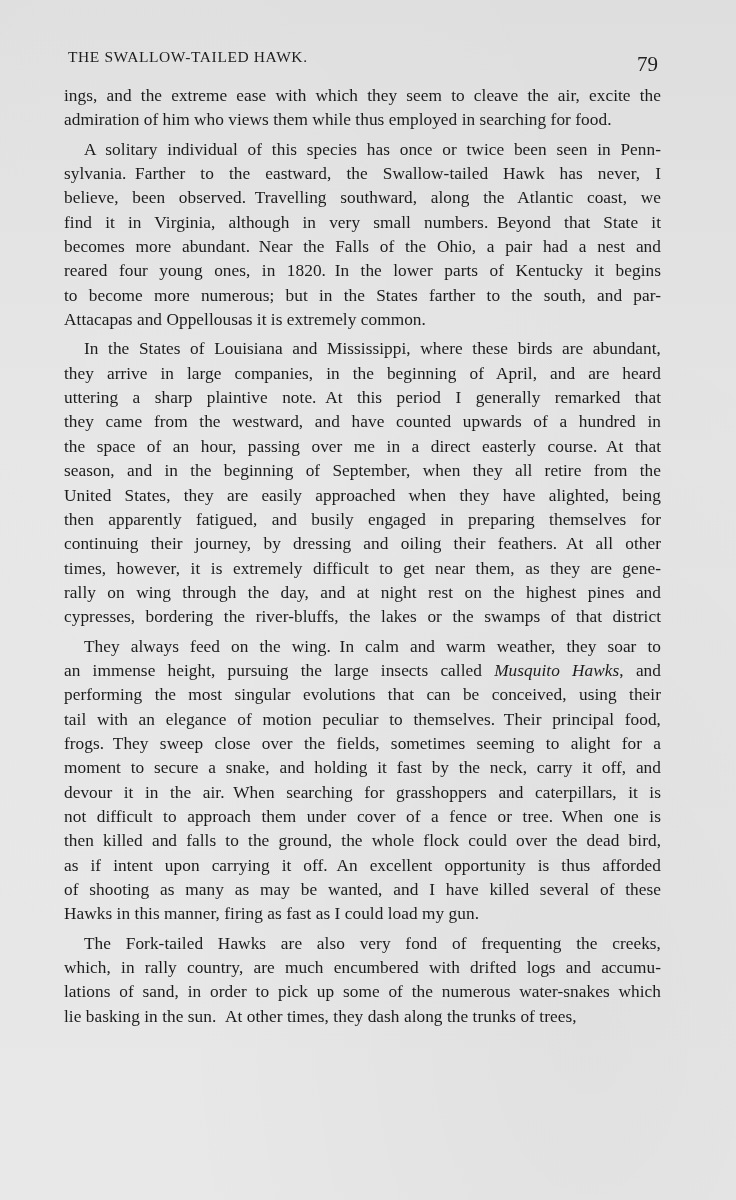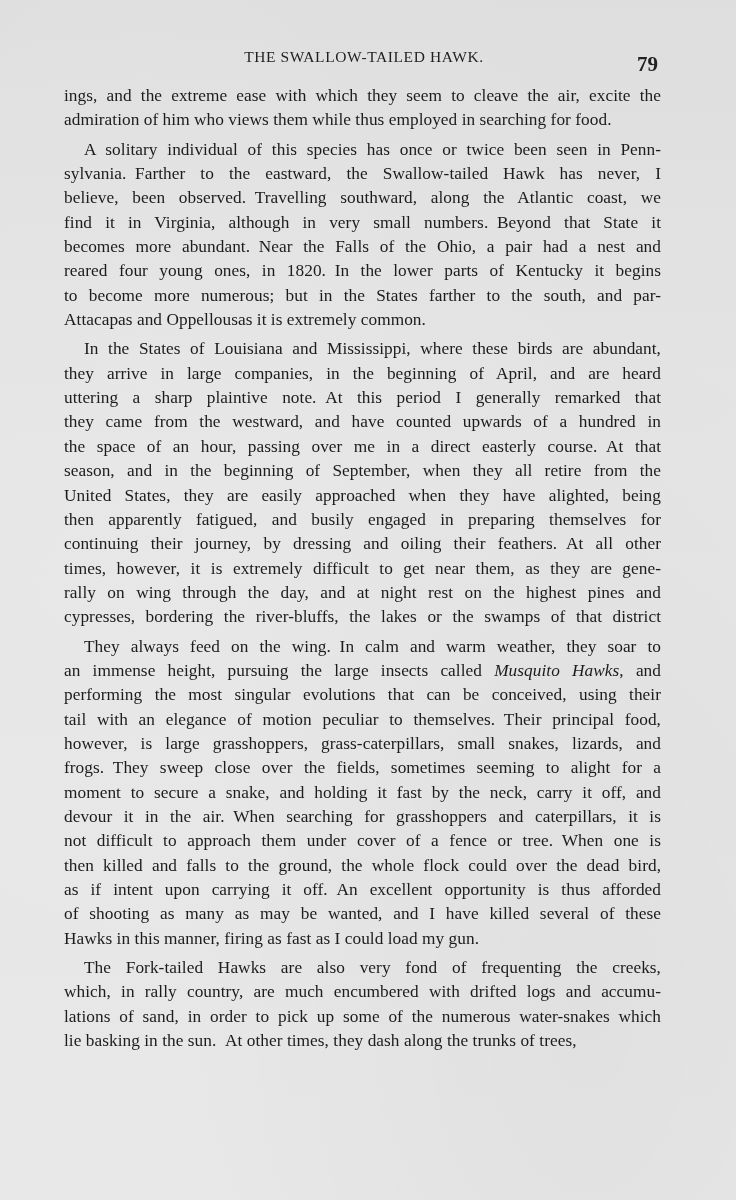--- a/index.html
+++ b/index.html
@@ -30,32 +30,32 @@
       position: absolute;
       top: 46px;
       left: 68px;
       width: 592px;
       height: 24px;
     }
     .running-title {
       position: absolute;
       left: 0;
       width: 592px;
-      text-align: center;
+      text-align: left;
       font-size: 15.5px;
       letter-spacing: 0.6px;
       top: 2px;
       color: #1e1e1e;
     }
     .page-number {
       position: absolute;
       right: 2px;
       top: 6px;
       font-size: 21px;
-      font-weight: bold;
+      font-weight: normal;
       color: #222;
     }
     .body-text {
       position: absolute;
       top: 84px;
       left: 64px;
       width: 597px;
       font-size: 17.3px;
       line-height: 24.35px;
       letter-spacing: 0.05px;
@@ -119,21 +119,20 @@
         <span class="line">times, however, it is extremely difficult to get near them, as they are gene-</span>
         <span class="line">rally on wing through the day, and at night rest on the highest pines and</span>
         <span class="line">cypresses, bordering the river-bluffs, the lakes or the swamps of that district</span>
       </div>
       <div class="para-gap"></div>
       <div>
         <span class="line indent">They always feed on the wing. In calm and warm weather, they soar to</span>
         <span class="line">an immense height, pursuing the large insects called <em class="italic">Musquito Hawks</em>, and</span>
         <span class="line">performing the most singular evolutions that can be conceived, using their</span>
         <span class="line">tail with an elegance of motion peculiar to themselves. Their principal food,</span>
-        <span class="line">however, is large grasshoppers, grass-caterpillars, small snakes, lizards, and</span>
         <span class="line">frogs. They sweep close over the fields, sometimes seeming to alight for a</span>
         <span class="line">moment to secure a snake, and holding it fast by the neck, carry it off, and</span>
         <span class="line">devour it in the air. When searching for grasshoppers and caterpillars, it is</span>
         <span class="line">not difficult to approach them under cover of a fence or tree. When one is</span>
         <span class="line">then killed and falls to the ground, the whole flock could over the dead bird,</span>
         <span class="line">as if intent upon carrying it off. An excellent opportunity is thus afforded</span>
         <span class="line">of shooting as many as may be wanted, and I have killed several of these</span>
         <span class="line last">Hawks in this manner, firing as fast as I could load my gun.</span>
       </div>
       <div class="para-gap"></div>

